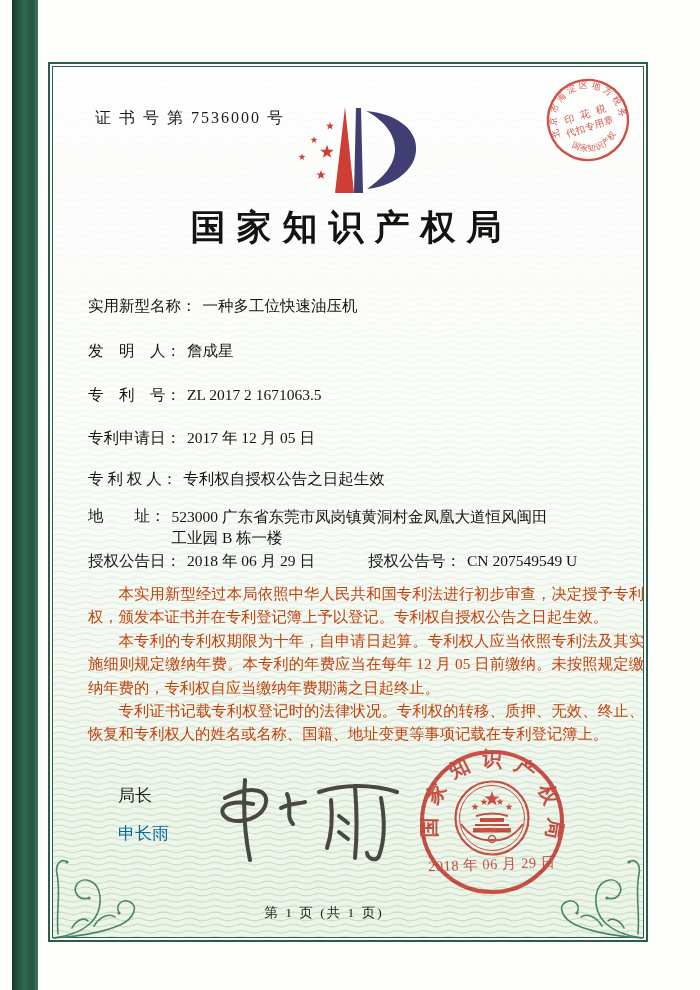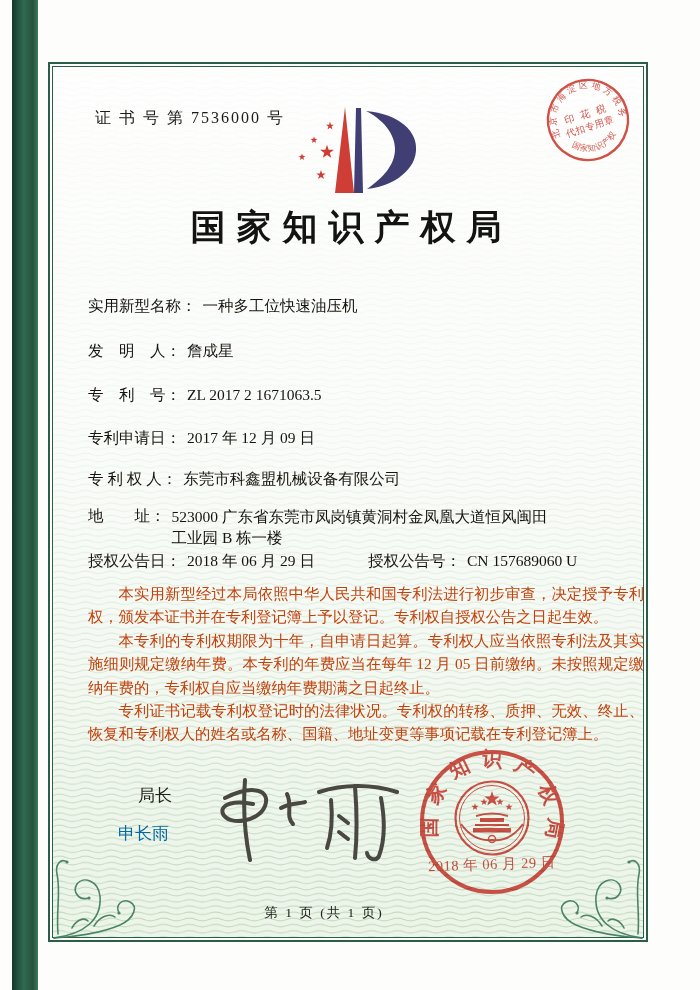--- a/index.html
+++ b/index.html
@@ -34,21 +34,21 @@
   .field-row{position:absolute;left:88px;font-size:15.5px;color:#17140f;white-space:nowrap;}
   .field-row .lbl{display:inline-block;}
   .field-row .val{margin-left:6px;}
   .addr-val{display:inline-block;vertical-align:top;margin-left:6px;white-space:normal;width:470px;line-height:21px;}
   .grant-no{position:absolute;left:280px;top:0;}
   .body-text{
     position:absolute;left:88px;top:582px;width:556px;
     font-size:15.3px;line-height:23.4px;color:#c2410c;text-align:justify;
   }
   .body-text p{margin:0;text-indent:2em;}
-  .director-title{position:absolute;left:118px;top:784px;font-size:17px;color:#23231f;margin-left:20px;}
+  .director-title{position:absolute;left:118px;top:784px;font-size:17px;color:#23231f;}
   .director-name{position:absolute;left:118px;top:822px;font-size:17px;color:#0369a1;}
   .signature-svg{position:absolute;left:195px;top:760px;width:230px;height:108px;}
   .seal-svg{position:absolute;left:412px;top:742px;width:160px;height:160px;mix-blend-mode:multiply;}
   .flourish{position:absolute;width:112px;height:106px;}
   .flourish.left{left:50px;top:834px;}
   .flourish.right{left:534px;top:834px;}
   .page-footer{
     position:absolute;left:48px;top:904px;width:552px;text-align:center;
     font-size:13.5px;letter-spacing:2px;color:#23231f;
   }
@@ -151,32 +151,32 @@
   <div class="field-row" style="top:296px">
     <span class="lbl">实用新型名称</span><span>：</span><span class="val">一种多工位快速油压机</span>
   </div>
   <div class="field-row" style="top:341px">
     <span class="lbl">发　明　人</span><span>：</span><span class="val">詹成星</span>
   </div>
   <div class="field-row" style="top:385px">
     <span class="lbl">专　利　号</span><span>：</span><span class="val">ZL 2017 2 1671063.5</span>
   </div>
   <div class="field-row" style="top:428px">
-    <span class="lbl">专利申请日</span><span>：</span><span class="val">2017 年 12 月 09 日</span>
+    <span class="lbl">专利申请日</span><span>：</span><span class="val">2017 年 12 月 05 日</span>
   </div>
   <div class="field-row" style="top:469px">
-    <span class="lbl">专 利 权 人</span><span>：</span><span class="val">东莞市科鑫盟机械设备有限公司</span>
+    <span class="lbl">专 利 权 人</span><span>：</span><span class="val">专利权自授权公告之日起生效</span>
   </div>
   <div class="field-row" style="top:506px">
     <span class="lbl">地　　址</span><span>：</span><span class="addr-val"><span>523000 广东省东莞市凤岗镇黄洞村金凤凰大道恒风闽田</span><br><span>工业园 B 栋一楼</span></span>
   </div>
   <div class="field-row" style="top:551px">
     <span class="lbl">授权公告日</span><span>：</span><span class="val">2018 年 06 月 29 日</span>
     <span class="grant-no">
-      <span class="lbl">授权公告号</span><span>：</span><span class="val">CN 157689060 U</span>
+      <span class="lbl">授权公告号</span><span>：</span><span class="val">CN 207549549 U</span>
     </span>
   </div>
 
   <div class="body-text">
     <p>本实用新型经过本局依照中华人民共和国专利法进行初步审查，决定授予专利权，颁发本证书并在专利登记簿上予以登记。专利权自授权公告之日起生效。</p>
     <p>本专利的专利权期限为十年，自申请日起算。专利权人应当依照专利法及其实施细则规定缴纳年费。本专利的年费应当在每年 12 月 05 日前缴纳。未按照规定缴纳年费的，专利权自应当缴纳年费期满之日起终止。</p>
     <p>专利证书记载专利权登记时的法律状况。专利权的转移、质押、无效、终止、恢复和专利权人的姓名或名称、国籍、地址变更等事项记载在专利登记簿上。</p>
   </div>
 
   <div class="director-title">局长</div>

